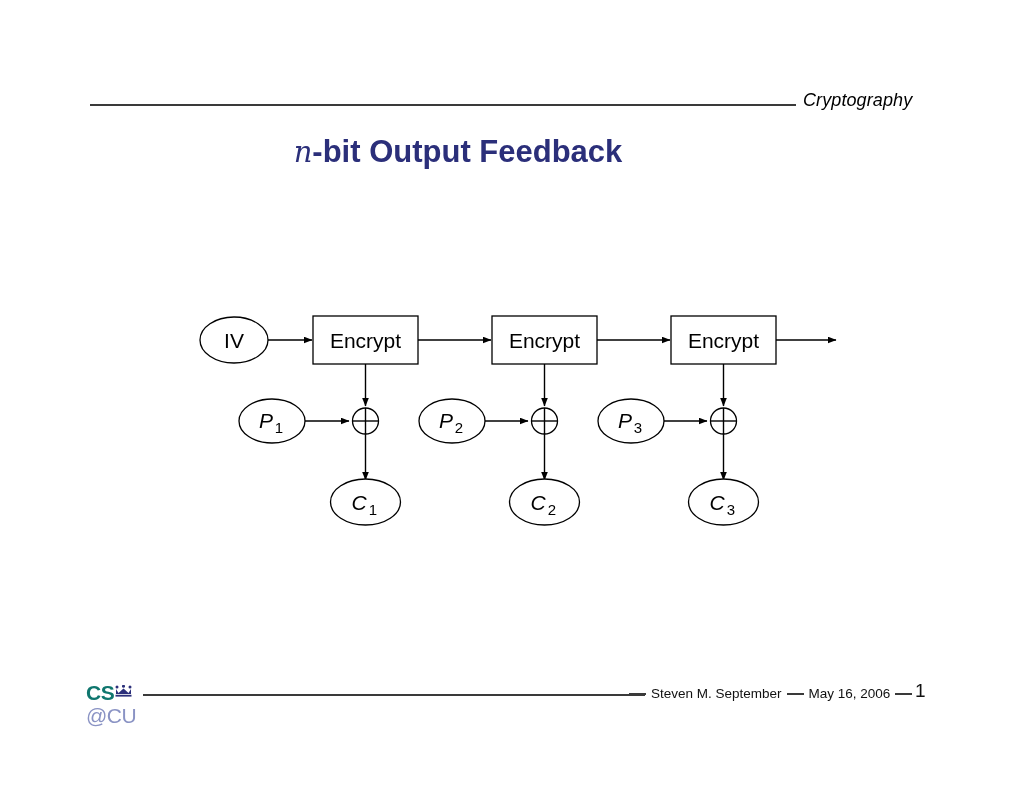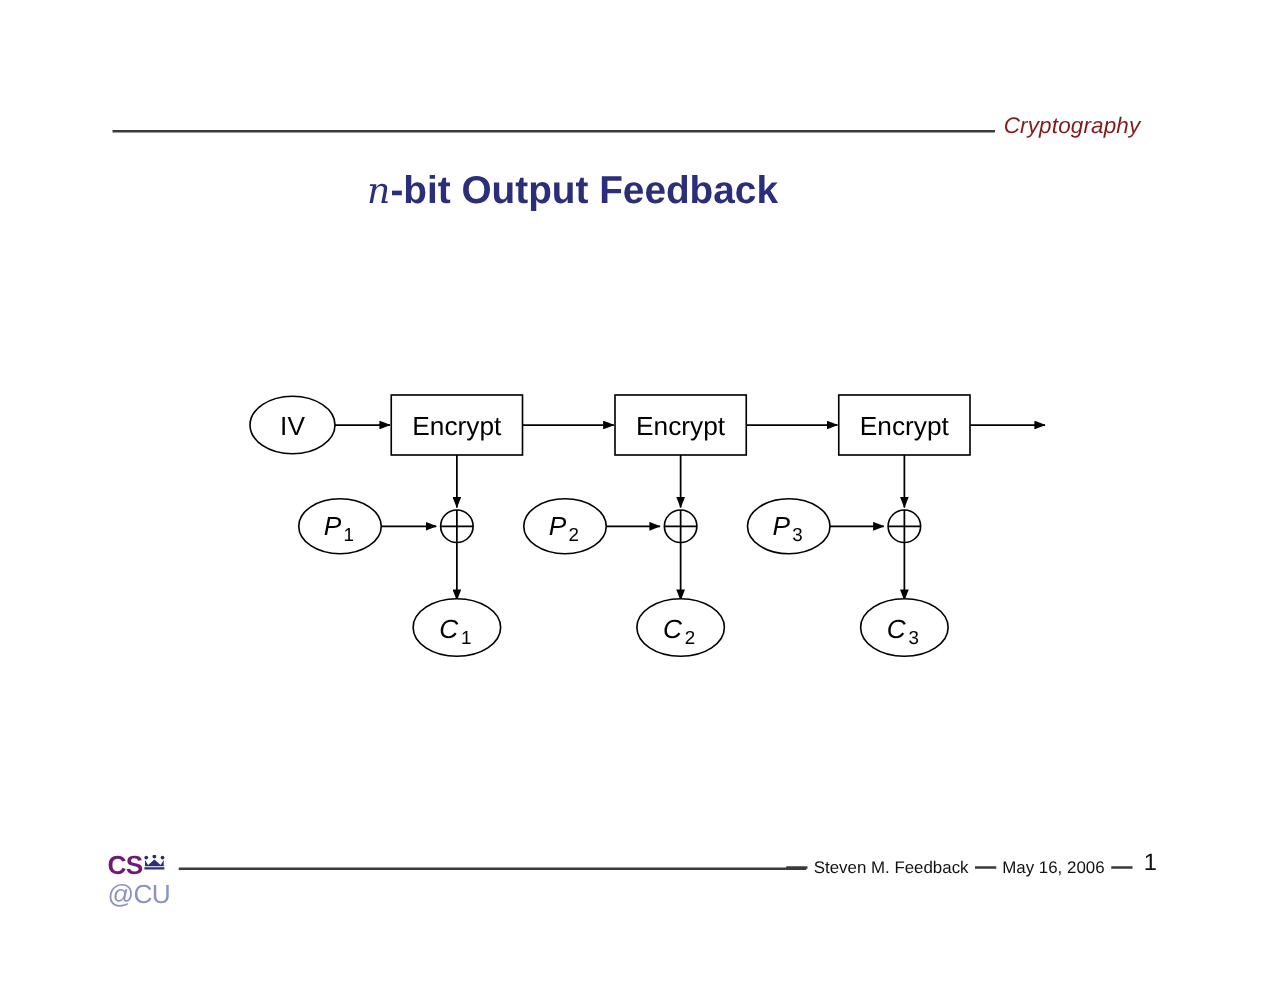--- a/index.html
+++ b/index.html
@@ -25,21 +25,21 @@
     height: 2px;
     background: #3a3a3a;
   }
   #header-course {
     position: absolute;
     left: 803px;
     top: 90px;
     font-style: italic;
     font-size: 18px;
     letter-spacing: 0.1px;
-    color: #7f1d1d;
+    color: #000000;
     white-space: nowrap;
   }
 
   
   #slide-title {
     position: absolute;
     left: 0;
     top: 134px;
     width: 916px;
     text-align: center;
@@ -100,21 +100,21 @@
     left: 86px;
     top: 679px;
     width: 62px;
     height: 52px;
     line-height: 1;
   }
   #footer-logo .logo-top {
     display: block;
     font-size: 21px;
     font-weight: bold;
-    color: #701a75;
+    color: #0f766e;
     letter-spacing: -0.5px;
     white-space: nowrap;
   }
   #footer-logo .logo-bottom {
     display: block;
     margin-top: 2px;
     font-size: 21px;
     color: #8a93c4;
     letter-spacing: -0.5px;
     white-space: nowrap;
@@ -262,14 +262,14 @@
   <span class="logo-top"><span>CS</span><span class="crown"><svg width="17" height="12" viewBox="0 0 17 12" xmlns="http://www.w3.org/2000/svg">
           <circle cx="2" cy="2" r="1.5" fill="#2b2f7a"></circle>
           <circle cx="8.5" cy="1.2" r="1.5" fill="#2b2f7a"></circle>
           <circle cx="15" cy="2" r="1.5" fill="#2b2f7a"></circle>
           <path d="M1 4 L3.5 8 L8.5 3.5 L13.5 8 L16 4 L16 9 L1 9 Z" fill="#2b2f7a"></path>
           <rect x="0.5" y="9.8" width="16" height="1.8" fill="#2b2f7a"></rect>
         </svg></span></span>
   <span class="logo-bottom">@CU</span>
 </div>
 <div id="footer-rule"></div>
-<div id="footer-meta"><span class="dash"></span><span>Steven M. Feedback</span><span class="dash"></span><span>May 16, 2006</span><span class="dash"></span></div>
+<div id="footer-meta"><span class="dash"></span><span>Steven M. September</span><span class="dash"></span><span>May 16, 2006</span><span class="dash"></span></div>
 <div id="footer-pageno">1</div>
 
 </body></html>

